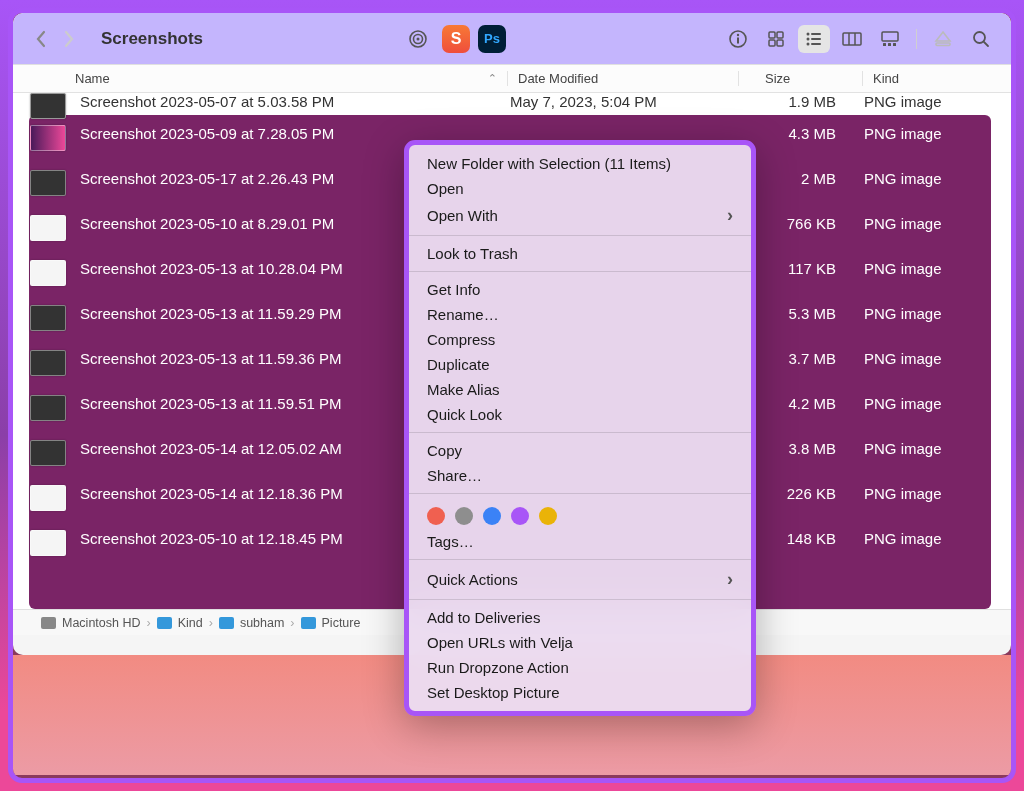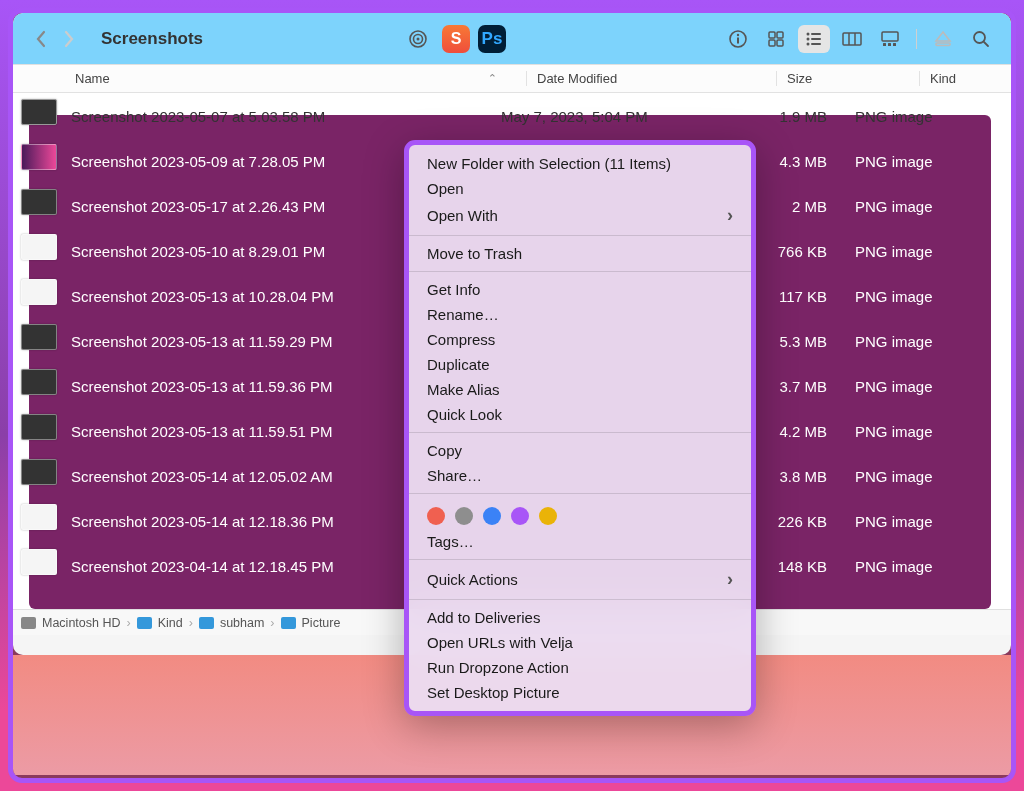--- a/index.html
+++ b/index.html
@@ -1,48 +1,48 @@
 <!DOCTYPE html>
 <html><head>
 <meta charset="utf-8">
 <style>
 * { margin: 0; padding: 0; box-sizing: border-box; font-family: -apple-system, BlinkMacSystemFont, "Segoe UI", Helvetica, Arial, sans-serif; }
 body { width: 1024px; height: 791px; background: linear-gradient(to bottom, #a855f7, #8b3fa8 55%, #ec4899 90%); padding: 8px; overflow: hidden; position: relative; }
 .inner-frame { border: 5px solid #a855f7; border-radius: 14px; height: 100%; background: #8b3a5c; overflow: hidden; position: relative; }
 .window { background: #f5f5f5; border-radius: 10px; margin: 0; height: 642px; position: relative; overflow: hidden; }
-.toolbar { height: 52px; display: flex; align-items: center; padding: 0 14px; background: #7dd3fc; border-bottom: 1px solid #e0e0e0; position: relative; }
+.toolbar { height: 52px; display: flex; align-items: center; padding: 0 14px; background: #c4b5fd; border-bottom: 1px solid #e0e0e0; position: relative; }
 .nav-btn { width: 28px; height: 28px; display: flex; align-items: center; justify-content: center; color: #888; font-size: 18px; cursor: default; }
 .title { font-size: 17px; font-weight: 600; color: #333; margin-left: 18px; }
 .toolbar-center { display: flex; align-items: center; gap: 8px; position: absolute; left: 50%; transform: translateX(-110px); }
 .toolbar-right { margin-left: auto; display: flex; align-items: center; gap: 6px; }
 .tb-icon { width: 32px; height: 28px; display: flex; align-items: center; justify-content: center; color: #555; border-radius: 6px; font-size: 17px; }
 .tb-icon.selected { background: #e5e5e5; }
 .tb-sep { width: 1px; height: 20px; background: #d0d0d0; margin: 0 4px; }
 .app-icon { width: 28px; height: 28px; border-radius: 7px; display: flex; align-items: center; justify-content: center; font-weight: bold; font-size: 16px; color: white; }
 .app-s { background: linear-gradient(to bottom, #f87935, #ef4e3c); }
-.app-ps { background: #001e36; color: #31a8ff; font-size: 17px; }
-.header-row { display: flex; align-items: center; height: 28px; background: #fcfcfc; border-bottom: 1px solid #e2e2e2; font-size: 13px; color: #444; gap: 19px; }
+.app-ps { background: #001e36; color: #31a8ff; font-size: 13px; }
+.header-row { display: flex; align-items: center; height: 28px; background: #fcfcfc; border-bottom: 1px solid #e2e2e2; font-size: 13px; color: #444; }
 .hdr-name { width: 494px; padding-left: 62px; display: flex; align-items: center; }
 .hdr-sort { margin-left: auto; margin-right: 10px; color: #888; font-size: 11px; }
 .hdr-date { width: 231px; padding-left: 10px; border-left: 1px solid #e2e2e2; }
-.hdr-size { width: 124px; padding-left: 10px; border-left: 1px solid #e2e2e2; }
+.hdr-size { width: 124px; padding-left: 26px; border-left: 1px solid #e2e2e2; }
 .hdr-kind { flex: 1; padding-left: 10px; border-left: 1px solid #e2e2e2; }
 .files { background: white; height: 516px; overflow: hidden; position: relative; }
 .selection-bg { position: absolute; top: 22px; left: 16px; right: 20px; bottom: 0; background: #7a2466; border-radius: 6px; z-index: 0; }
-.file-row { display: flex; align-items: flex-end; height: 45px; padding: 0 8px; position: relative; z-index: 1; color: white; font-size: 15px; }
+.file-row { display: flex; align-items: flex-start; height: 45px; padding: 0 17px; position: relative; z-index: 1; color: white; font-size: 15px; }
 .file-row.first { color: #333; height: 32px; }
 .thumb { width: 36px; height: 26px; background: #333; border: 1px solid rgba(255,255,255,0.4); border-radius: 2px; margin-right: 14px; flex-shrink: 0; box-shadow: 0 0 2px rgba(0,0,0,0.3); }
 .file-row.first .thumb { border-color: #999; }
 .thumb.white { background: #f5f5f5; }
 .thumb.grad { background: linear-gradient(to right, #4a1a5a, #ec4899); }
 .fname { width: 420px; }
 .fdate { width: 230px; text-align: left; padding-left: 10px; }
 .fsize { width: 124px; text-align: right; padding-right: 18px; }
 .fkind { flex: 1; padding-left: 10px; }
-.pathbar { height: 26px; background: #f8f8f8; border-top: 1px solid #e0e0e0; display: flex; align-items: center; padding: 0 8px; font-size: 12.5px; color: #555; gap: 6px; }
+.pathbar { height: 26px; background: #f8f8f8; border-top: 1px solid #e0e0e0; display: flex; align-items: center; padding: 0 28px; font-size: 12.5px; color: #555; gap: 6px; }
 .pb-icon { width: 15px; height: 12px; background: #3498db; border-radius: 2px; display: inline-block; }
 .pb-icon.hd { background: #888; }
 .pb-sep { color: #aaa; }
 .ctx-menu { position: absolute; top: 140px; left: 404px; width: 352px; background: rgba(235, 220, 240, 0.96); border: 5px solid #a855f7; border-radius: 11px; box-shadow: 0 10px 40px rgba(0,0,0,0.3); z-index: 100; padding: 6px 0; backdrop-filter: blur(20px); }
 .ctx-item { padding: 4px 18px; font-size: 15px; color: #1a1a1a; display: flex; align-items: center; cursor: default; }
 .ctx-item .sub { margin-left: auto; font-size: 14px; color: #555; }
 .ctx-sep { height: 1px; background: rgba(0,0,0,0.12); margin: 5px 0; }
 .tags-row { display: flex; gap: 10px; padding: 8px 18px 4px; }
 .tag-dot { width: 18px; height: 18px; border-radius: 50%; }
 .below-window { height: 120px; background: linear-gradient(to bottom, #f28b82, #ec9ba5); }
@@ -212,21 +212,21 @@
           </div>
           <div class="file-row">
             <div class="thumb white"></div>
     <div class="fname">Screenshot 2023-05-14 at 12.18.36 PM</div>
     <div class="fdate"></div>
     <div class="fsize">226 KB</div>
     <div class="fkind">PNG image</div>
           </div>
           <div class="file-row">
             <div class="thumb white"></div>
-    <div class="fname">Screenshot 2023-04-14 at 12.18.45 PM</div>
+    <div class="fname">Screenshot 2023-05-10 at 12.18.45 PM</div>
     <div class="fdate"></div>
     <div class="fsize">148 KB</div>
     <div class="fkind">PNG image</div>
           </div>
         </div>
   </div>
 
   <div class="pathbar">
     <span class="pb-icon hd"></span>
     <span>Macintosh HD</span>
@@ -242,21 +242,21 @@
   </div>
 </div>
 <div class="below-window"></div>
 </div>
 
 <div class="ctx-menu" id="context-menu">
     <div class="ctx-item">New Folder with Selection (11 Items)</div>
     <div class="ctx-item">Open</div>
     <div class="ctx-item">Open With<span class="sub" style="font-size: 18px; font-weight: 600;">›</span></div>
     <div class="ctx-sep"></div>
-    <div class="ctx-item">Move to Trash</div>
+    <div class="ctx-item">Look to Trash</div>
     <div class="ctx-sep"></div>
     <div class="ctx-item">Get Info</div>
     <div class="ctx-item">Rename…</div>
     <div class="ctx-item">Compress</div>
     <div class="ctx-item">Duplicate</div>
     <div class="ctx-item">Make Alias</div>
     <div class="ctx-item">Quick Look</div>
     <div class="ctx-sep"></div>
     <div class="ctx-item">Copy</div>
     <div class="ctx-item">Share…</div>

